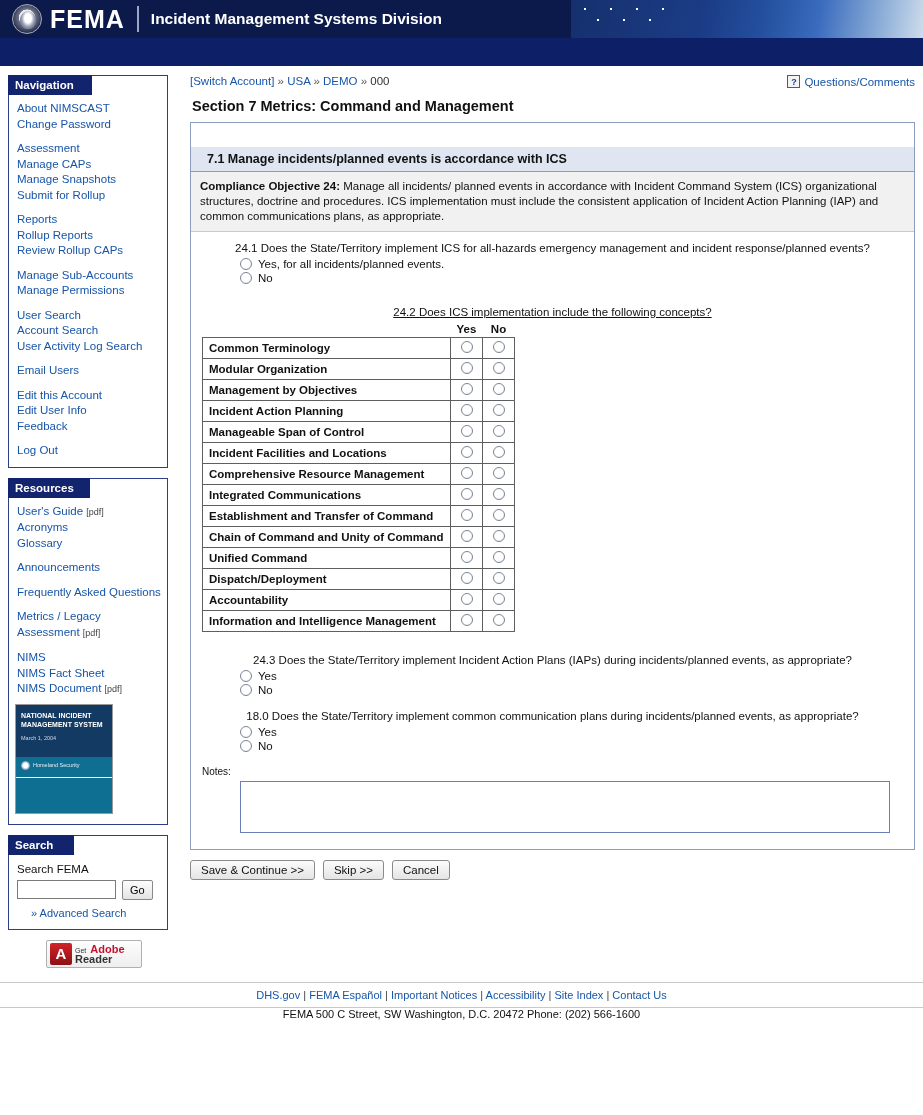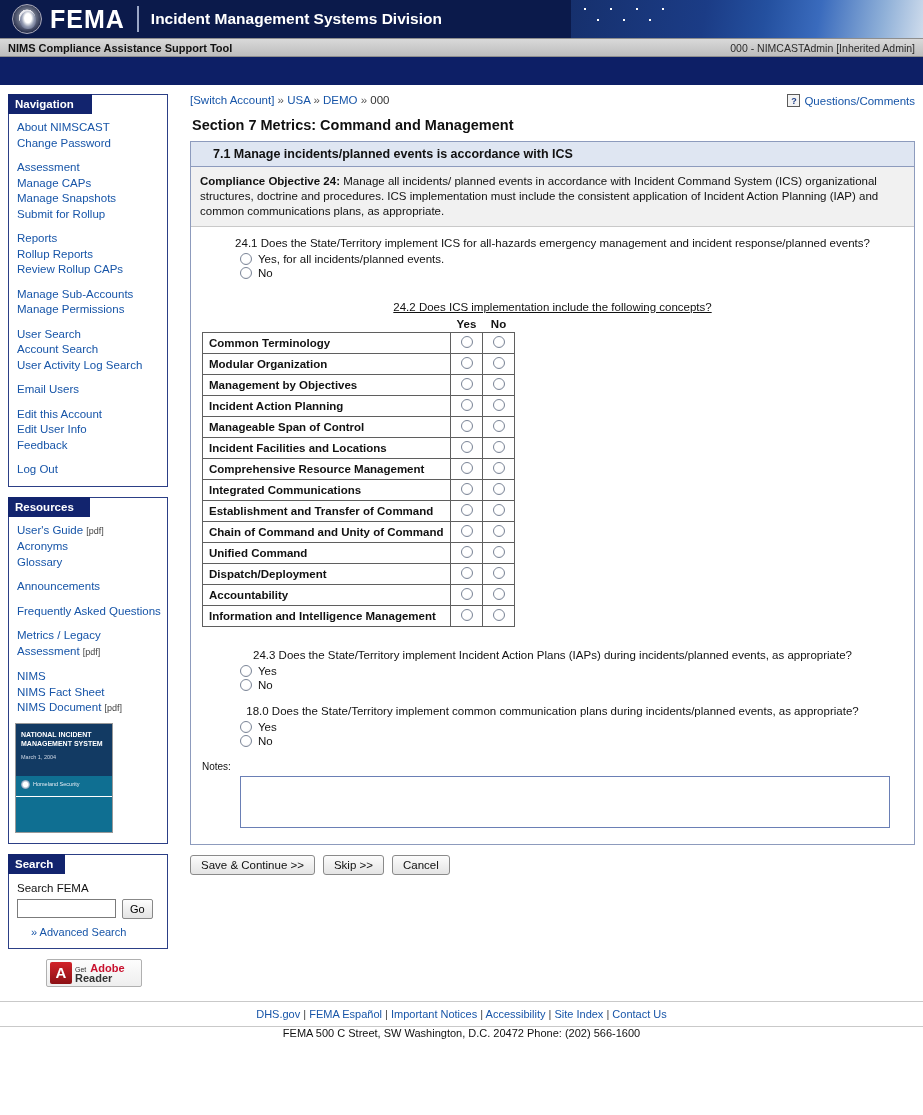--- a/index.html
+++ b/index.html
@@ -119,21 +119,21 @@
   .panel-title {
     background: #12246e;
     color: #fff;
     font-size: 11.5px;
     font-weight: bold;
     padding: 3px 6px;
     margin: -1px 0 0 -1px;
     width: 84px;
     border: 1px solid #12246e;
   }
-  .panel.search-panel .panel-title { width: 57px; }
+  .panel.search-panel .panel-title { width: 66px; }
   .panel.resources .panel-title { width: 82px; }
   .panel-body { padding: 6px 4px 8px 4px; }
   .navlist { list-style: none; margin: 0; padding: 0; }
   .navlist li { margin: 0; padding: 0 0 0 2px; }
   .navlink {
     display: block;
     color: #1755a8;
     font-size: 11.5px;
     text-decoration: none;
     line-height: 15.5px;
@@ -255,21 +255,22 @@
   .section-box {
     border: 1px solid #8d9bbd;
     background: #fff;
   }
   .section-head {
     background: #dfe6f2;
     border-bottom: 1px solid #8d9bbd;
     font-size: 12.5px;
     font-weight: bold;
     color: #111;
-    padding: 5px 22px;
+    padding: 5px 16px;
+    margin-top: 24px;
   }
   .objective {
     background: #f1f1f1;
     border-bottom: 1px solid #c9c9c9;
     font-size: 11.5px;
     color: #111;
     line-height: 15px;
     padding: 7px 9px;
   }
   .objective b { font-weight: bold; }
@@ -391,24 +392,20 @@
 <div id="page">
 
   <div class="masthead">
     <div class="flag"></div>
     <div class="seal"></div>
     <div class="fema-word">FEMA</div>
     <div class="hdr-div"></div>
     <div class="hdr-sub">Incident Management Systems Division</div>
   </div>
 
-  <div class="greybar">
-    <div class="left">NIMS Compliance Assistance Support Tool</div>
-    <div class="right">000 - NIMCASTAdmin [Inherited Admin]</div>
-  </div>
 
   <div class="bluebar"></div>
 
   <div class="body-wrap">
 
     <div class="sidebar">
 
       <div class="panel">
         <div class="panel-title">Navigation</div>
         <div class="panel-body">

